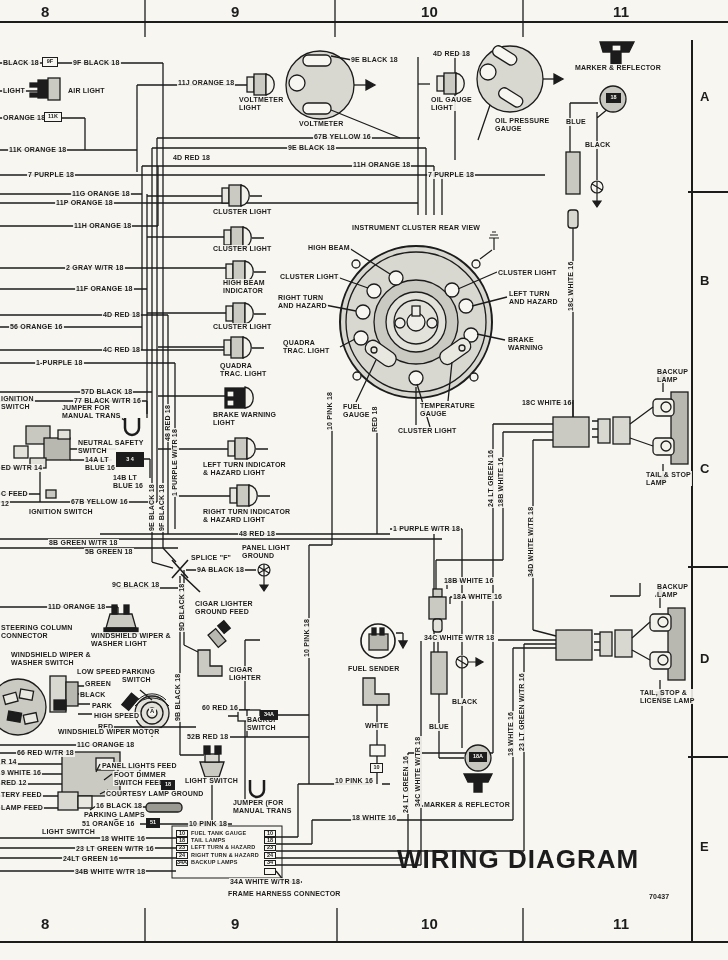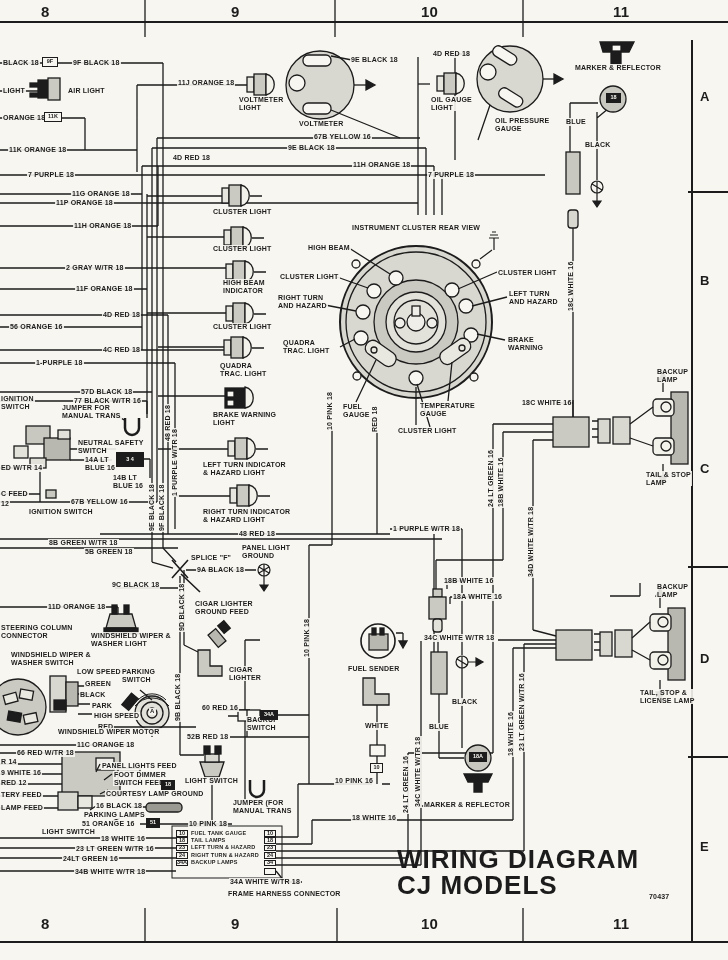--- a/index.html
+++ b/index.html
@@ -337,21 +337,20 @@
         <rect x="215" y="746" width="6" height="8" fill="#1c1c1c"></rect>
       <path d="M212,777V824 M247,710V737"></path>
     </g>
 
     <rect x="172" y="826" width="110" height="52" stroke-width="1" stroke-dasharray="none" fill="none"></rect>
   </svg>
 
   <div id="labels">
 
     <div class="lbl big" style="left:396px;top:845px">WIRING DIAGRAM</div>
-    <div class="lbl big" style="left:396px;top:871px">CJ MODELS</div>
     <div class="lbl" style="left:648px;top:893px">70437</div>
   <div class="lbl" style="left: 2px; top: 59px; font-size: 7px;">BLACK 18</div>
       <div class="lbl" style="left: 72px; top: 59px; font-size: 7px;">9F BLACK 18</div>
       <div class="lbl" style="left: 2px; top: 87px; font-size: 7px;">LIGHT</div>
       <div class="lbl" style="left: 67px; top: 87px; font-size: 7px;">AIR LIGHT</div>
       <div class="lbl" style="left: 2px; top: 114px; font-size: 7px;">ORANGE 18</div>
       <div class="lbl" style="left: 8px; top: 146px; font-size: 7px;">11K ORANGE 18</div>
       <div class="lbl" style="left: 177px; top: 79px; font-size: 7px;">11J ORANGE 18</div>
       <div class="lbl" style="left: 238px; top: 96px; font-size: 7px;">VOLTMETER
 LIGHT</div>

